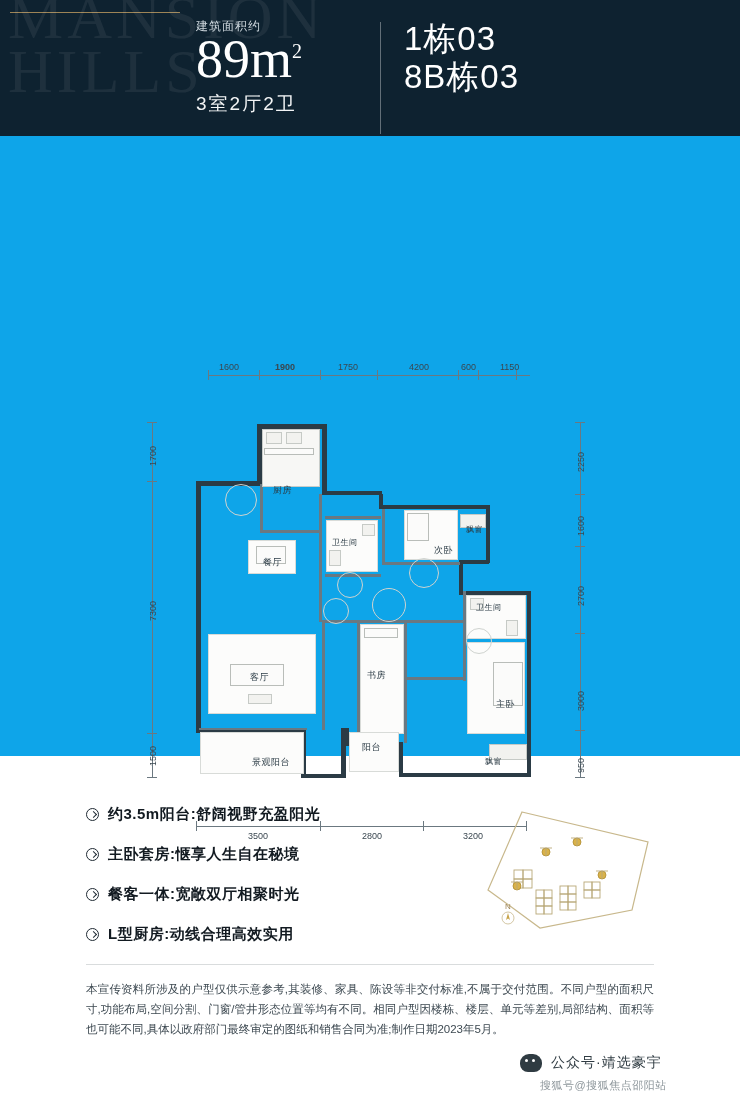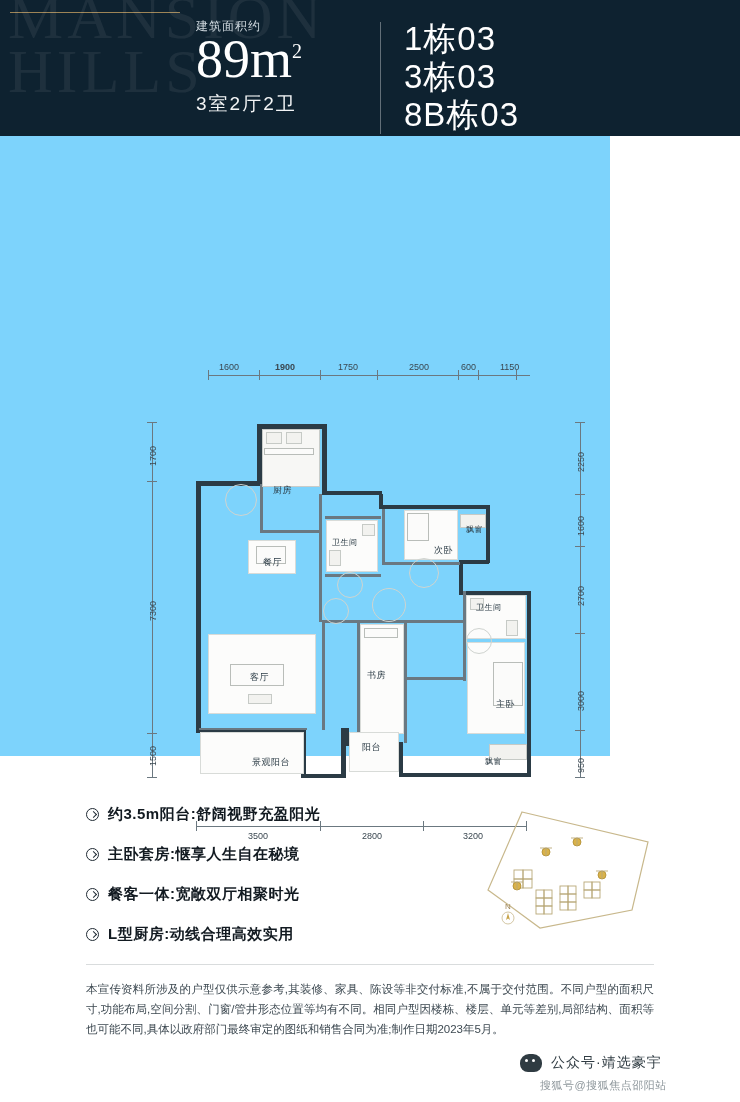--- a/index.html
+++ b/index.html
@@ -85,22 +85,22 @@
   .hdr-units div {
     font-size:33px;
     line-height:38px;
     letter-spacing:1px;
     white-space:nowrap;
   }
 
   
   .plan-wrap {
     position:relative;
-    width:610px; height:620px;
-    background:#7dd3fc;
+    width:740px; height:620px;
+    background:#0ea5e9;
   }
 
   
   .dim {
     position:absolute;
     font-size:9px;
     color:#3a4750;
     letter-spacing:0px;
     font-family:"Liberation Sans", sans-serif;
   }
@@ -271,40 +271,39 @@
   <div class="hdr-area">
     <div class="pre">建筑面积约</div>
     <div class="big"><span>89m</span><span class="sup">2</span></div>
     <div class="rooms">3室2厅2卫</div>
   </div>
 
   <div class="hdr-div"></div>
 
   <div class="hdr-units">
     <div>1栋03</div>
-    <div>3栋03</div>
     <div>8B栋03</div>
   </div>
 </div>
 
 <div class="plan-wrap">
 
   <div class="tickline-h" style="left:208px; top:239px; width:322px;"></div>
   <div class="tick-mark" style="left:208px; top:234px; width:1px; height:10px;"></div>
   <div class="tick-mark" style="left:259px; top:234px; width:1px; height:10px;"></div>
   <div class="tick-mark" style="left:320px; top:234px; width:1px; height:10px;"></div>
   <div class="tick-mark" style="left:377px; top:234px; width:1px; height:10px;"></div>
   <div class="tick-mark" style="left:458px; top:234px; width:1px; height:10px;"></div>
   <div class="tick-mark" style="left:478px; top:234px; width:1px; height:10px;"></div>
   <div class="tick-mark" style="left:516px; top:234px; width:1px; height:10px;"></div>
 
   <div class="dim" style="left:219px; top:226px;">1600</div>
   <div class="dim" style="left:275px; top:226px;font-weight:bold;">1900</div>
   <div class="dim" style="left:338px; top:226px;">1750</div>
-  <div class="dim" style="left:409px; top:226px;">2500</div>
+  <div class="dim" style="left:409px; top:226px;">4200</div>
   <div class="dim" style="left:461px; top:226px;">600</div>
   <div class="dim" style="left:500px; top:226px;">1150</div>
 
   <div class="tickline-v" style="left:152px; top:286px; height:355px;"></div>
   <div class="tick-mark" style="left:147px; top:286px; width:10px; height:1px;"></div>
   <div class="tick-mark" style="left:147px; top:345px; width:10px; height:1px;"></div>
   <div class="tick-mark" style="left:147px; top:597px; width:10px; height:1px;"></div>
   <div class="tick-mark" style="left:147px; top:641px; width:10px; height:1px;"></div>
   <div class="dim dim-v" style="left:148px; top:330px;">1700</div>
   <div class="dim dim-v" style="left:148px; top:485px;">7300</div>

